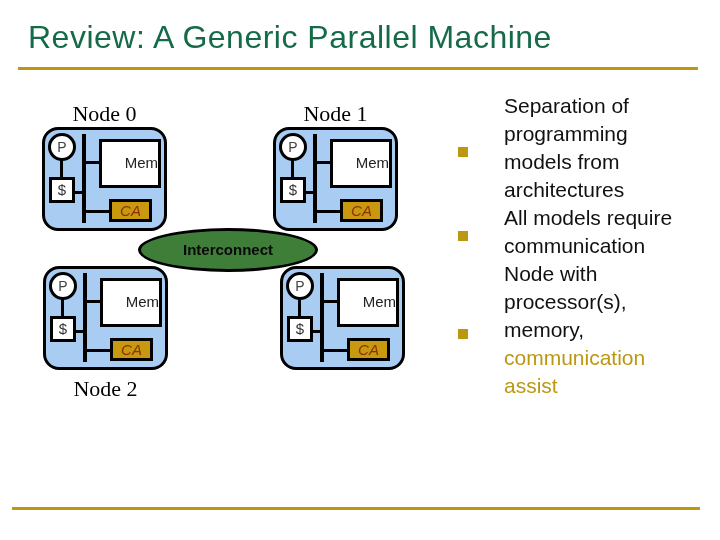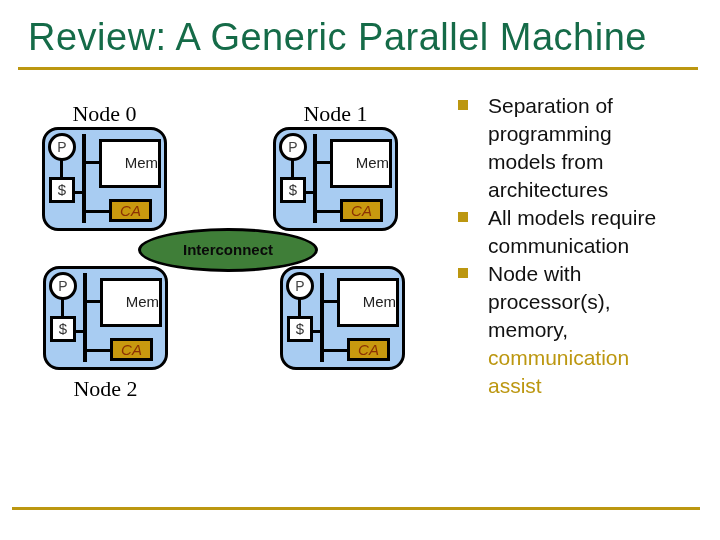--- a/index.html
+++ b/index.html
@@ -9,21 +9,21 @@
     background: #ffffff;
     font-family: "Liberation Sans", sans-serif;
     overflow: hidden;
   }
 
   
   .slide-title {
     position: absolute;
     left: 28px; top: 16px;
     width: 680px;
-    font-size: 38px;
+    font-size: 32px;
     line-height: 42px;
     color: var(--title-green);
     letter-spacing: 0.5px;
     white-space: nowrap;
   }
   .title-rule {
     position: absolute;
     left: 18px; top: 67px;
     width: 680px; height: 3px;
     background: var(--accent-gold);
@@ -120,21 +120,21 @@
     font-weight: bold;
   }
 
   
   .bullet-col {
     position: absolute;
     left: 458px; top: 88px;
     width: 258px;
     padding-top: 4px;
   }
-  .bullet-item { display: flex; align-items: flex-start; }
+  .bullet-item { display: flex; align-items: center; gap: 16px; }
   .bullet-item + .bullet-item { margin-top: 0; }
   .bullet-sq {
     flex: 0 0 10px;
     width: 10px; height: 10px;
     margin-top: 8px; margin-right: 20px;
     background: var(--accent-gold);
   }
   .bullet-lines { flex: 1; }
   .bullet-line {
     font-size: 21px;

